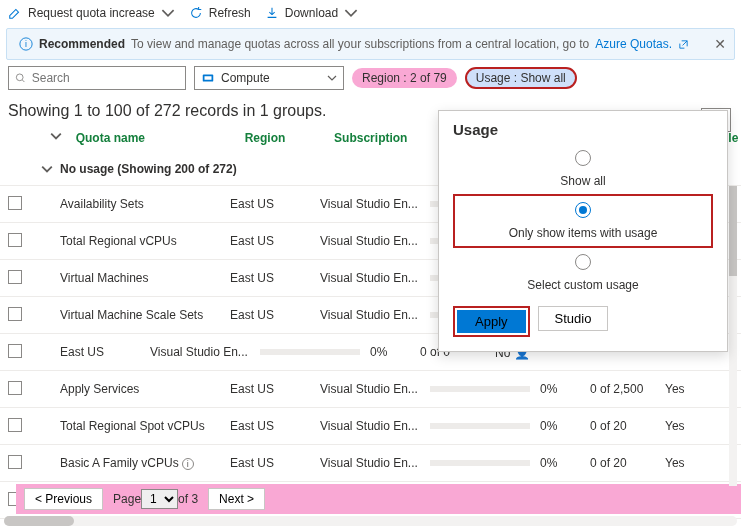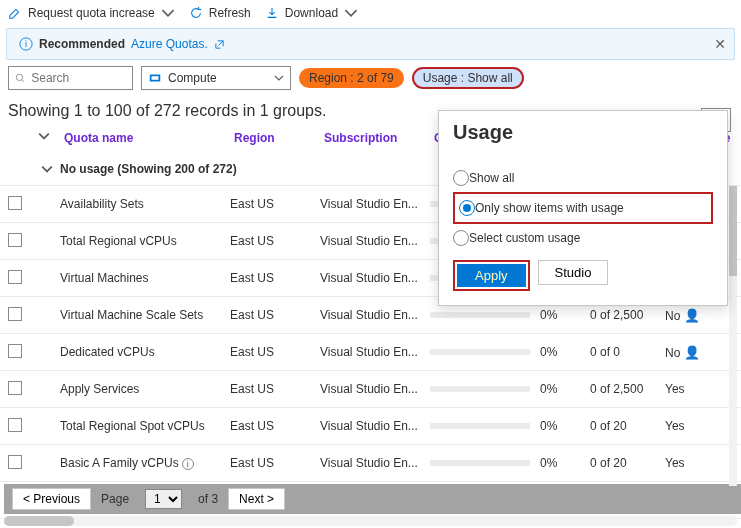--- a/index.html
+++ b/index.html
@@ -6,66 +6,66 @@
   body { font-size: 12px; color: #323130; background: #fff; width: 741px; height: 528px; overflow: hidden; position: relative; }
   .toolbar { display: flex; align-items: center; padding: 6px 8px; gap: 14px; border-bottom: 0; }
   .tbtn { display: inline-flex; align-items: center; gap: 6px; cursor: pointer; color: #323130; }
   .tbtn svg { width: 14px; height: 14px; }
   .rec-bar { display: flex; align-items: center; padding: 8px 12px; background: #eff6fc; border: 1px solid #c7e0f4; margin: 2px 6px; border-radius: 2px; gap: 6px; position: relative; }
   .rec-bar .text { color: #605e5c; }
   .rec-bar .link { color: #0078d4; }
   .rec-bar .ext-icon { display:inline-flex; }
   .rec-bar .close { position: absolute; right: 8px; top: 50%; transform: translateY(-50%); cursor: pointer; color: #605e5c; font-size: 14px; }
   .filters { display: flex; align-items: center; padding: 4px 8px; gap: 8px; }
-  .search-box { display: flex; align-items: center; border: 1px solid #8a8886; width: 125px; height: 24px; padding: 0 6px; gap: 6px; }
+  .search-box { display: flex; align-items: center; border: 1px solid #8a8886; width: 178px; height: 24px; padding: 0 6px; gap: 6px; }
   .search-box input { border: none; outline: none; width: 100%; font-size: 12px; }
   .provider-select { display:flex; align-items:center; justify-content:space-between; border:1px solid #8a8886; width:150px; height:24px; padding:0 6px; }
   .provider-select .prov-left { display:flex; align-items:center; gap:6px; }
-  .pill { display:inline-flex; align-items:center; background:#f97316; border-radius:14px; padding:3px 10px; font-size:12px; color:#323130; }
+  .pill { display:inline-flex; align-items:center; background:#f9a8d4; border-radius:14px; padding:3px 10px; font-size:12px; color:#323130; }
   .pill.selected { background:#cfe0fa; border:2px solid #b92020; padding:2px 9px; }
   .records-line { padding: 8px 8px 4px 8px; font-size: 16px; color: #323130; }
   .grid { border-top: 0; }
-  .grid-header { display:flex; align-items:center; padding: 6px 12px; color:#6d28d9; font-weight:600; border-bottom:1px solid #fff; }
+  .grid-header { display:flex; align-items:center; padding: 6px 24px; color:#15803d; font-weight:600; border-bottom:1px solid #fff; }
   .col-chev { width: 26px; }
   .col-chk { width: 26px; }
   .col-name { width: 170px; }
   .col-region { width: 90px; }
   .col-sub { width: 110px; }
   .col-cur { width: 110px; }
   .col-pct { width: 50px; text-align:left; }
   .col-quota { width: 75px; text-align:left; }
   .col-adj { width: 40px; }
   .group-row { display:flex; align-items:center; padding:6px 8px; font-weight:600; border-bottom:1px solid #edebe9; height:34px; }
   .group-chev { width:26px; display:flex; justify-content:center; }
   .row { display:flex; align-items:center; padding:0 8px; height:37px; border-bottom:1px solid #edebe9; }
   .row .cell { overflow:hidden; text-overflow:ellipsis; white-space:nowrap; }
   .chk { width:14px; height:14px; border:1px solid #8a8886; display:inline-block; }
   .usagebar { width:100px; height:6px; background:#edebe9; }
   .info-icon { display:inline-block; width:12px; height:12px; border:1px solid #8a8886; border-radius:50%; font-size:9px; line-height:10px; text-align:center; color:#605e5c; margin-left:3px; }
   .person-icon { color:#0078d4; font-size:13px; margin-left:4px; }
-  .paginator { position:absolute; bottom:14px; left:4px; right:0; display:flex; align-items:center; gap:10px; padding:4px 8px; background:#a3a3a3; }
+  .paginator { position:absolute; bottom:14px; left:16px; right:0; display:flex; align-items:center; gap:10px; padding:4px 8px; background:#f9a8d4; }
   .pbtn { border:1px solid #c8c6c4; padding:3px 10px; background:#fff; cursor:pointer; font-size:12px; }
-  .ppg { display:flex; align-items:center; gap:16px; }
+  .ppg { display:flex; align-items:center; gap:0; }
   .ppg select { border:1px solid #8a8886; padding:1px 4px; font-size:12px; }
   .scrollbar-h { position:absolute; bottom:2px; left:4px; right:4px; height:10px; background:#f3f2f1; border-radius:5px; }
   .scrollbar-h-thumb { position:absolute; left:0; top:0; height:10px; width:70px; background:#c8c6c4; border-radius:5px; }
   .scrollbar-v { position:absolute; top:186px; right:4px; width:8px; height:300px; background:#f3f2f1; }
   .scrollbar-v-thumb { position:absolute; left:0; top:0; width:8px; height:90px; background:#c8c6c4; }
 
   
   .popup { position:absolute; top:110px; left:438px; width:290px; background:#fff; border:1px solid #c8c6c4; box-shadow:0 4px 12px rgba(0,0,0,0.15); padding:10px 14px 14px 14px; z-index:10; }
-  .popup h3 { font-size:20px; font-weight:600; margin-bottom:22px; }
-  .popup .opt { display:flex; align-items:center; padding:4px 0; }
+  .popup h3 { font-size:15px; font-weight:600; margin-bottom:8px; }
+  .popup .opt { display:flex; align-items:center; gap:8px; padding:4px 0;flex-direction:column; }
   .popup .opt-highlight { border:2px solid #b92020; padding:2px 4px; margin:2px 0; }
   .radio { width:16px; height:16px; border:1px solid #8a8886; border-radius:50%; display:flex; align-items:center; justify-content:center; }
   .radio.on { border-color:#0078d4; }
   .radio.on .dot { width:8px; height:8px; border-radius:50%; background:#0078d4; }
   .popup-actions { display:flex; gap:8px; margin-top:10px; align-items:flex-start; }
   .btn-apply-wrap { border:2px solid #b92020; padding:2px; }
-  .btn-apply { background:#0078d4; color:#fef9c3; border:none; padding:4px 18px; font-size:13px; cursor:pointer; }
+  .btn-apply { background:#0078d4; color:#000000; border:none; padding:4px 18px; font-size:13px; cursor:pointer; }
   .btn-cancel { background:#fff; border:1px solid #c8c6c4; padding:4px 16px; font-size:13px; cursor:pointer; }
   .right-dd { position:absolute; top:108px; right:10px; width:30px; height:24px; border:1px solid #8a8886; display:flex; align-items:center; justify-content:center; }
 </style>
 </head>
 <body>
 
 <div class="toolbar">
   <div class="tbtn">
     <svg viewBox="0 0 16 16">
         <path d="M2 11l7-7 3 3-7 7H2v-3z" fill="none" stroke="#0078d4" stroke-width="1.2"></path>
@@ -92,20 +92,21 @@
       </svg>
   </div>
 </div>
 
 <div class="rec-bar">
   <svg width="14" height="14" viewBox="0 0 16 16">
       <circle cx="8" cy="8" r="7" fill="none" stroke="#0078d4"></circle>
       <text x="8" y="11" text-anchor="middle" font-size="10" fill="#0078d4">i</text>
     </svg>
   <strong>Recommended</strong>
+  <span class="text">To view and manage quotas across all your subscriptions from a central location, go to</span>
   <a class="link">Azure Quotas.</a>
   <span class="ext-icon">
     <svg width="11" height="11" viewBox="0 0 12 12">
         <path d="M4 2h6v6M10 2L5 7M2 5v5h5" fill="none" stroke="#0078d4" stroke-width="1"></path>
       </svg>
   </span>
   <span class="close">✕</span>
 </div>
 
 <div class="filters">
@@ -215,21 +216,20 @@
       <div class="cell col-cur">
         <div class="usagebar"></div>
       </div>
       <div class="cell col-pct">0%</div>
       <div class="cell col-quota">0 of 2,500</div>
       <div class="cell col-adj">No<span class="person-icon">👤</span></div>
     </div>
     <div class="row">
       <div class="col-chk"><span class="chk"></span></div>
       <div class="col-chev"></div>
-      <div class="cell col-name">Dedicated vCPUs</div>
       <div class="cell col-region">East US</div>
       <div class="cell col-sub">Visual Studio En...</div>
       <div class="cell col-cur">
         <div class="usagebar"></div>
       </div>
       <div class="cell col-pct">0%</div>
       <div class="cell col-quota">0 of 0</div>
       <div class="cell col-adj">No<span class="person-icon">👤</span></div>
     </div>
     <div class="row">

